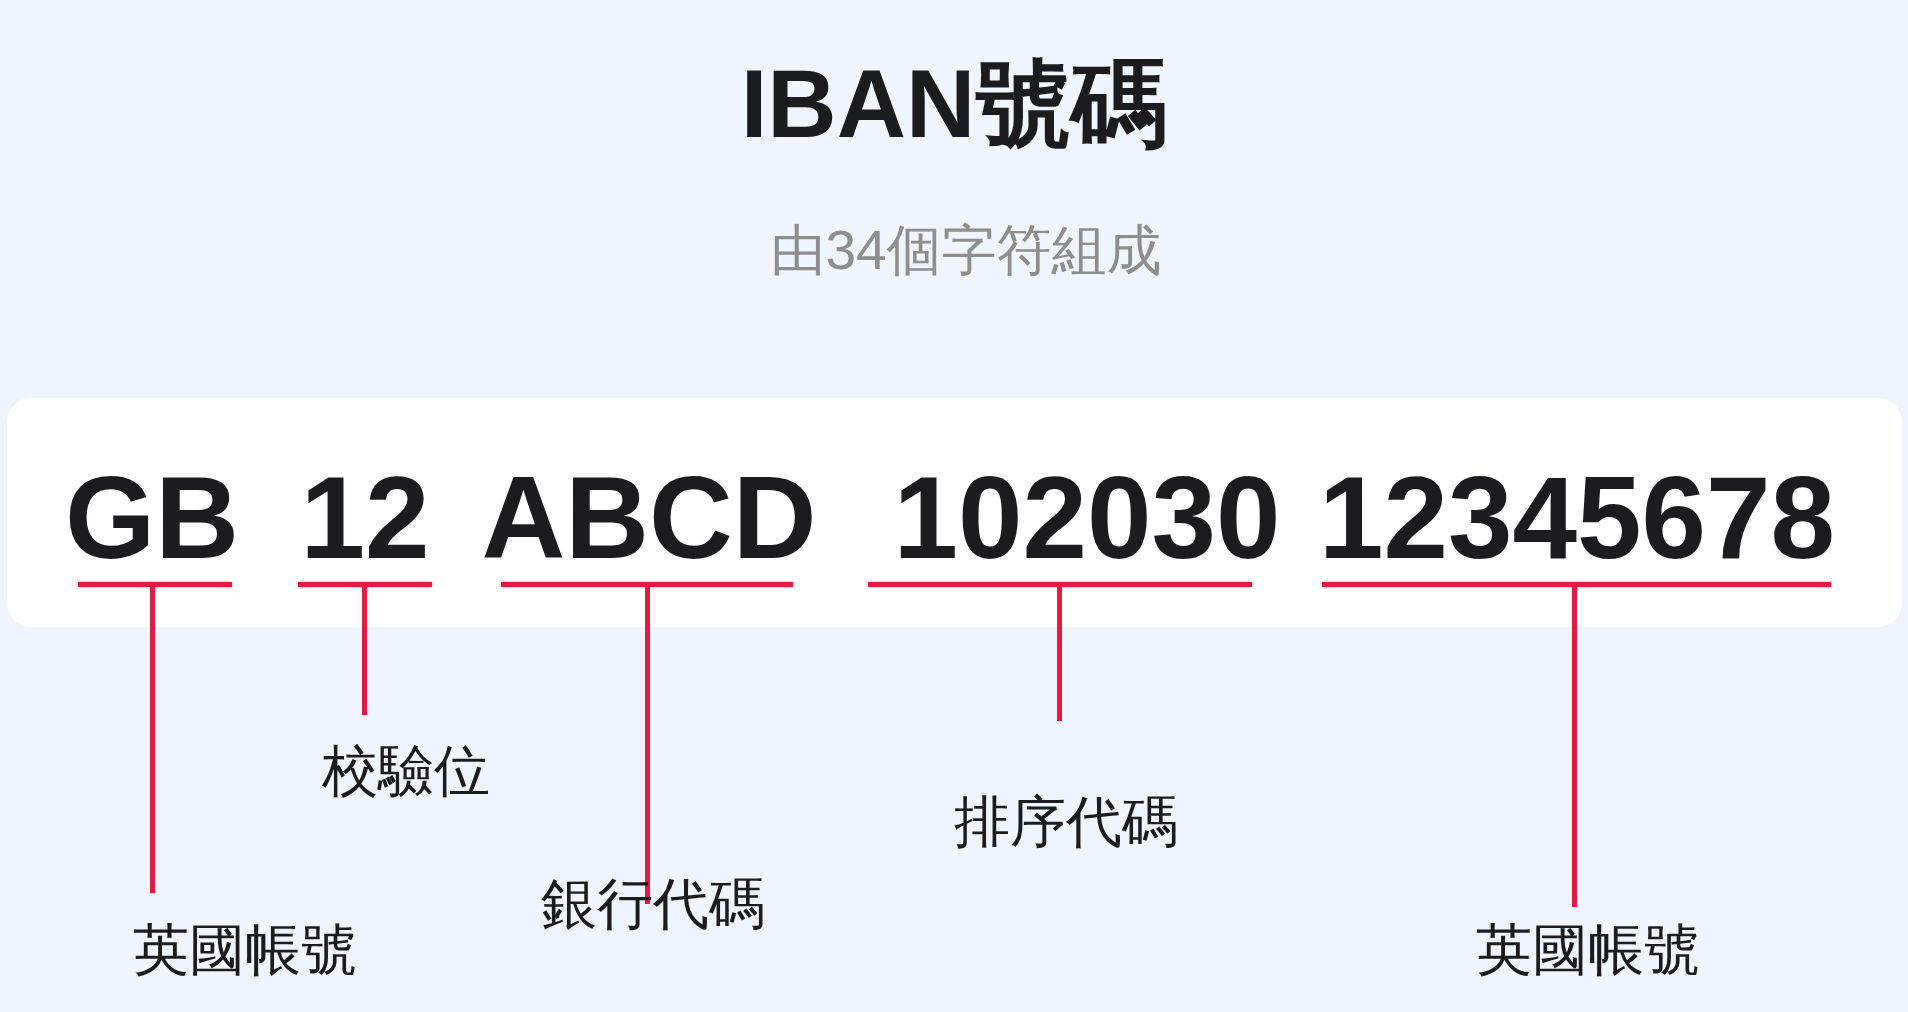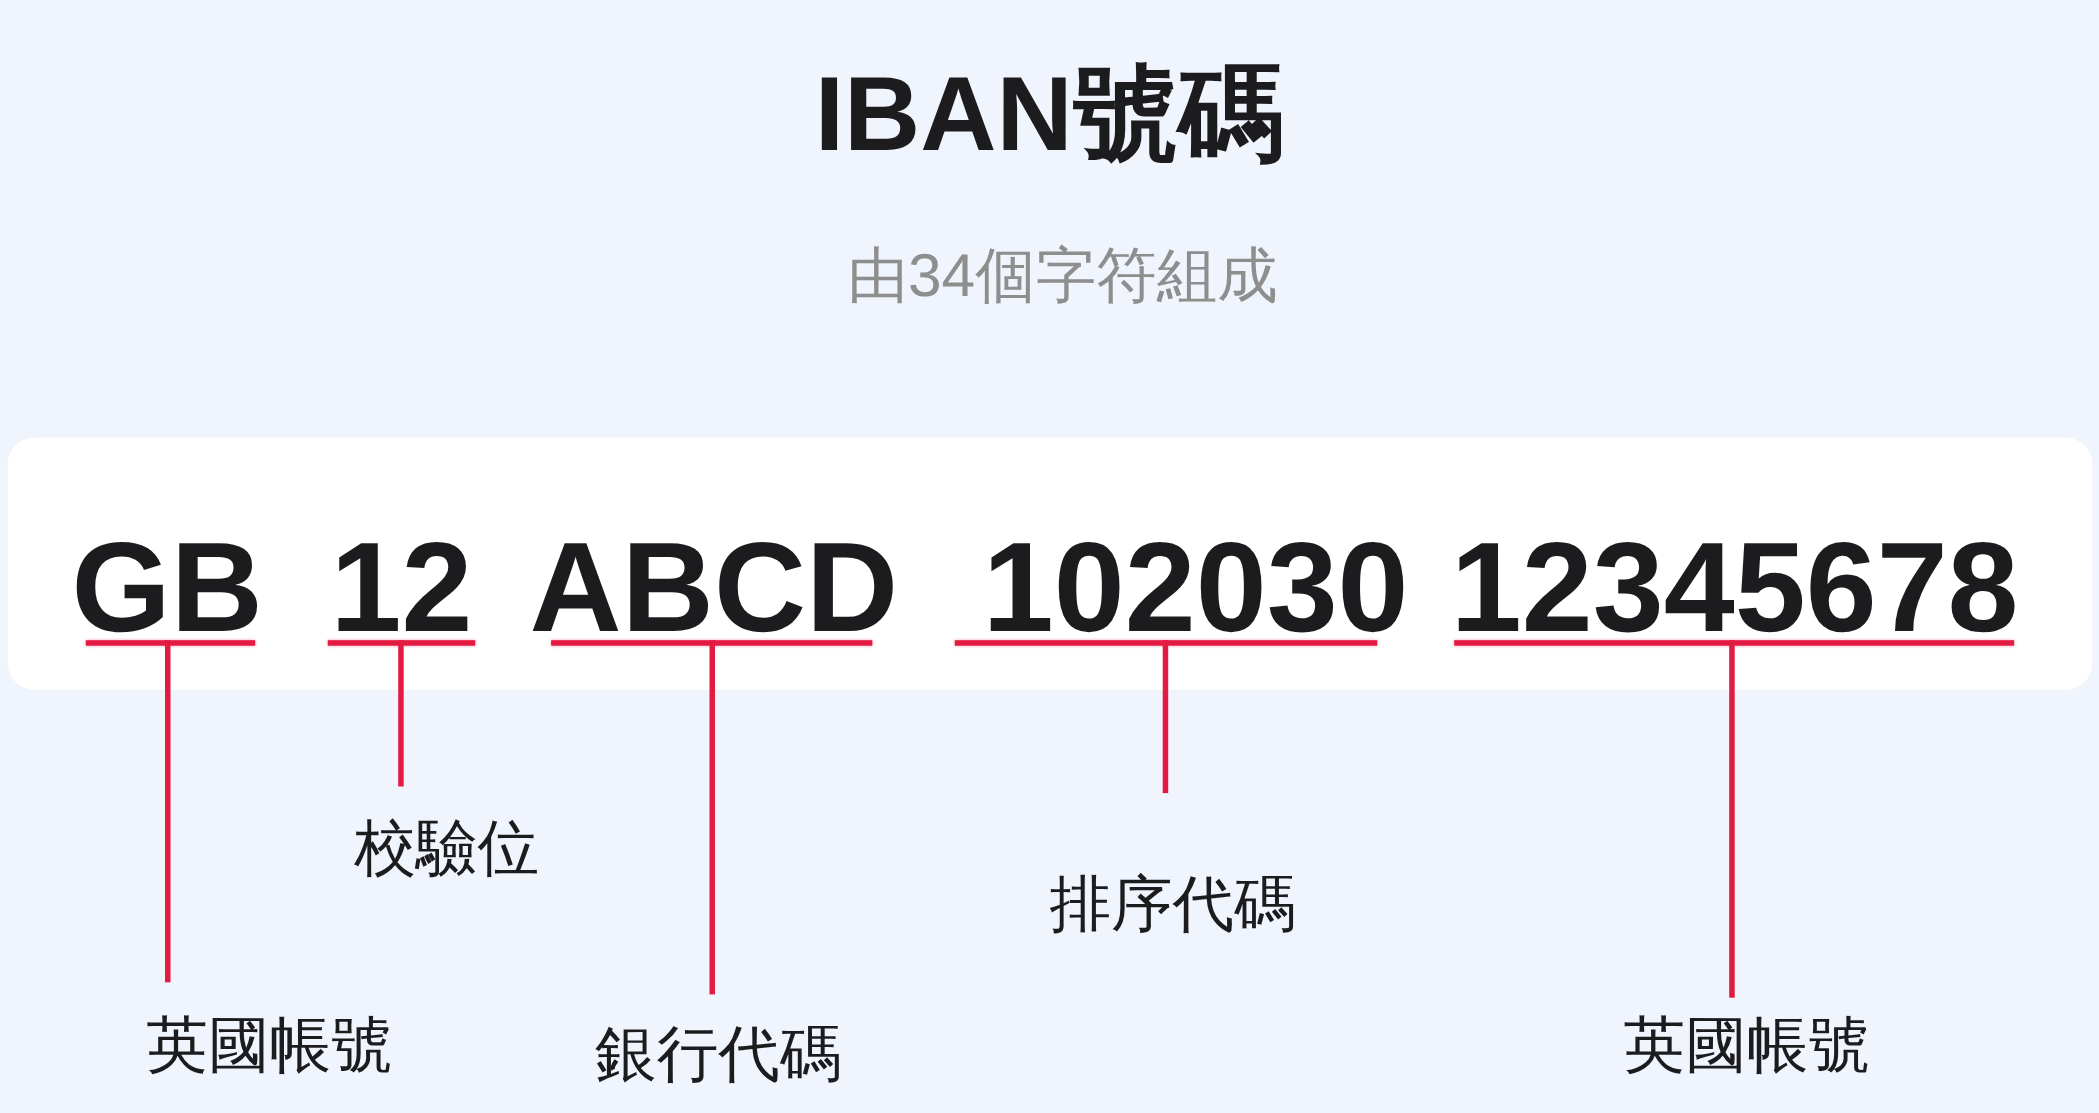--- a/index.html
+++ b/index.html
@@ -27,21 +27,21 @@
     font-size: 55px; font-weight: 400; line-height: 1;
     color: var(--text-secondary, #8e8e8e);
   }
   .card {
     position: absolute; left: 7px; top: 398px;
     width: 1895px; height: 229px;
     background: var(--card, #ffffff);
     border-radius: 24px;
   }
   .seg-text {
-    position: absolute; top: 476px;
+    position: absolute; top: 460px;
     transform: translateX(-50%);
     font-size: 116px; font-weight: 700; line-height: 1;
     color: var(--text-primary, #1c1c1e);
     white-space: nowrap;
   }
   .underline {
     position: absolute; top: 582px; height: 5px;
     background: var(--accent-red, #e31b43);
     box-shadow: 0 0 3px rgba(227, 27, 67, 0.45);
   }
@@ -78,21 +78,21 @@
     <div class="seg-text" style="left:365px;">12</div>
     <div class="underline" style="left:298px; width:134px;"></div>
     <div class="vline" style="left:362px; height:133px;"></div>
     <div class="seg-label" style="left:370px; top:743px;margin-left:36px;">校驗位</div>
   </div>
 
   <div>
     <div class="seg-text" style="left:649px;">ABCD</div>
     <div class="underline" style="left:501px; width:292px;"></div>
     <div class="vline" style="left:645px; height:322px;"></div>
-    <div class="seg-label" style="left:653px; top:930px;">銀行代碼</div>
+    <div class="seg-label" style="left:653px; top:876px;">銀行代碼</div>
   </div>
 
   <div>
     <div class="seg-text" style="left:1059px;margin-left:28px;">102030</div>
     <div class="underline" style="left:868px; width:384px;"></div>
     <div class="vline" style="left:1057px; height:139px;"></div>
     <div class="seg-label" style="left:1066px; top:794px;">排序代碼</div>
   </div>
 
   <div>

